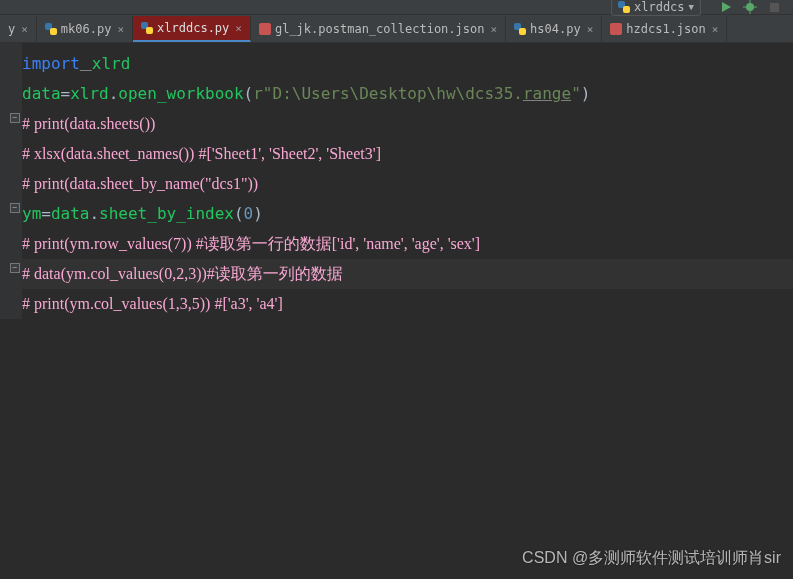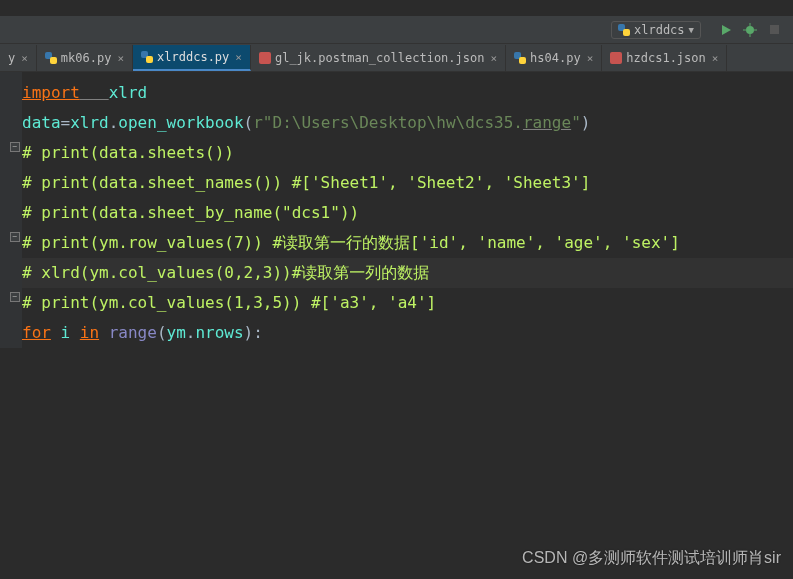--- a/index.html
+++ b/index.html
@@ -7,29 +7,28 @@
     background: #2b2b2b;
     font-family: "Consolas", "Monaco", monospace;
     font-size: 14px;
     color: #a9b7c6;
     width: 793px;
     height: 579px;
     overflow: hidden;
     position: relative;
   }
   .toolbar {
-    height: 28px;
+    height: 15px;
     background: #3c3f41;
     display: flex;
     align-items: center;
     justify-content: flex-end;
     padding-right: 10px;
     gap: 6px;
     border-bottom: 1px solid #323232;
-    margin-top: 16px;
   }
   .run-config {
     background: #3c3f41;
     border: 1px solid #555;
     border-radius: 3px;
     padding: 1px 6px;
     display: flex;
     align-items: center;
     gap: 4px;
     font-size: 12px;
@@ -65,21 +64,21 @@
     gap: 4px;
     padding: 4px 8px;
     font-size: 12px;
     color: #bbb;
     background: #3c3f41;
     border-right: 1px solid #323232;
     cursor:pointer;
     height: 26px;
   }
   .tab.active {
-    background: #0c4a6e;
+    background: #7f1d1d;
     color: #ddd;
     border-bottom: 2px solid #4a88c7;
     text-align: right;
   }
   .tab .close { color:#999; font-size:11px; margin-left:2px;}
   .json-ico {
     display:inline-block;width:12px;height:12px;background:#c75450;border-radius:2px;position:relative;
   }
   .editor {
     position: relative;
@@ -100,27 +99,27 @@
     width:10px;height:10px;
     border:1px solid #777;
     background:#3c3f41;
     color:#aaa;
     font-size:8px;
     line-height:8px;
     text-align:center;
   }
   .line { white-space: pre; }
   .hl-row { background:#323232; }
-  .kw { color:#f97316;text-decoration:underline; }
+  .kw { color:#3b82f6; }
   .str { color:#6a8759; }
-  .cmt { color:#bef264; }
+  .cmt { color:#f9a8d4;font-family:Liberation Serif, serif; }
   .bi { color:#8888c6; }
   .num { color:#6897bb; }
   .op { color:#a9b7c6; }
-  .id { color:#5eead4; }
+  .id { color:#22c55e; }
   .u { text-decoration: underline; text-decoration-color:#808080;}
   .watermark {
     position:absolute;
     bottom:10px;
     right:12px;
     color:#cfcfcf;
     font-size:16px;
     font-family: "Microsoft YaHei","SimSun",sans-serif;
     opacity:0.85;
     text-shadow:0 0 2px rgba(0,0,0,.6);
@@ -193,27 +192,27 @@
     <div class="fold-btn" style="top:70px">−</div>
     <div class="fold-btn" style="top:160px">−</div>
     <div class="fold-btn" style="top:220px">−</div>
   </div>
 
   <div class="line"><span class="kw">import</span><span class="cmt u">   </span><span class="id">xlrd</span></div>
 
   <div class="line"><span class="id">data</span><span class="op">=</span><span class="id">xlrd</span><span class="op">.</span><span class="id">open_workbook</span><span class="op">(</span><span class="str">r</span><span class="str">"D:\Users\Desktop\hw\dcs35.</span><span class="str u">range</span><span class="str">"</span><span class="op">)</span></div>
 
   <div class="line cmt"># print(data.sheets())</div>
-  <div class="line cmt"># print(data.sheet_names()) #['Sheet1', 'Sheet2', 'Sheet3']</div>
+  <div class="line cmt"># xlsx(data.sheet_names()) #['Sheet1', 'Sheet2', 'Sheet3']</div>
   <div class="line cmt"># print(data.sheet_by_name("dcs1"))</div>
 
+  <div class="line"><span class="id">ym</span><span class="op">=</span><span class="id">data</span><span class="op">.</span><span class="id">sheet_by_index</span><span class="op">(</span><span class="num">0</span><span class="op">)</span></div>
 
   <div class="line cmt"># print(ym.row_values(7)) #读取第一行的数据['id', 'name', 'age', 'sex']</div>
-  <div class="line cmt hl-row"># xlrd(ym.col_values(0,2,3))#读取第一列的数据</div>
+  <div class="line cmt hl-row"># data(ym.col_values(0,2,3))#读取第一列的数据</div>
   <div class="line cmt"># print(ym.col_values(1,3,5)) #['a3', 'a4']</div>
   <div class="line"></div>
 
-  <div class="line"><span class="kw">for</span><span class="id"> i </span><span class="kw">in</span><span> </span><span class="bi">range</span><span class="op">(</span><span class="id">ym</span><span class="op">.</span><span class="id">nrows</span><span class="op">):</span></div>
 
 
 </div>
 
 <div class="watermark">CSDN @多测师软件测试培训师肖sir</div>
 
 </body></html>

